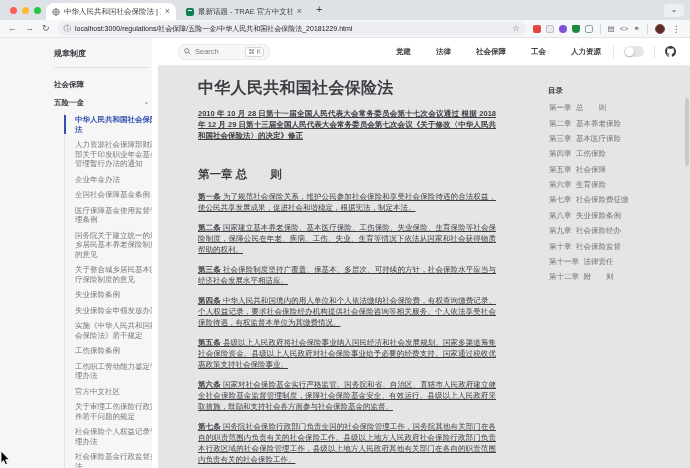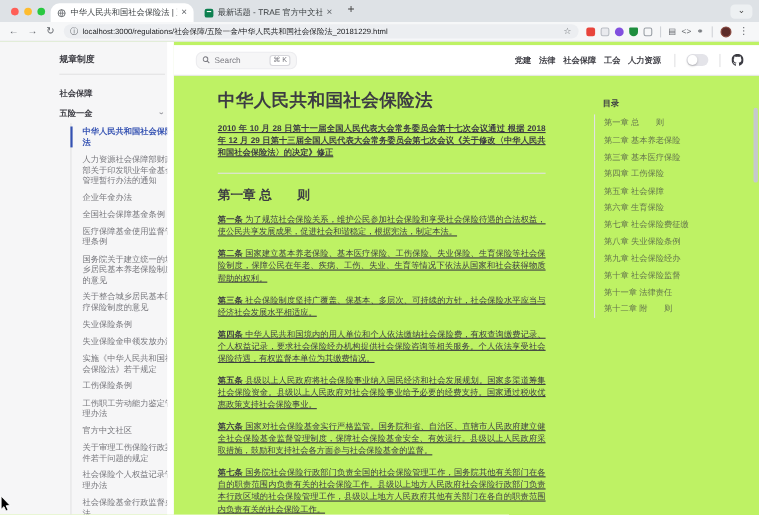--- a/index.html
+++ b/index.html
@@ -36,21 +36,21 @@
   .ext { width:8px; height:8px; border-radius:2px; }
   .ext-red { background:#e8453c; } .ext-doc { background:#e9eaee; border:1px solid #b9bdc4; }
   .ext-purple { background:#8250df; border-radius:50%; } .ext-shield { background:#1e8e3e; border-radius:1px 1px 4px 4px; }
   .ext-outline { background:transparent; border:1px solid #9aa0a6; }
   .chrome-sep { width:1px; height:10px; background:#d0d3d8; margin:0 2px; }
   .tool-glyph { font-size:7.5px; color:#5f6368; line-height:1; }
   .avatar { width:10px; height:10px; border-radius:50%; background:#5c2b29; border:1px solid #8a4a40; }
   .menu-dots { font-size:9px; color:#5f6368; margin:0 4px 0 2px; }
 
   
-  .page { position:absolute; top:38px; left:0; right:0; bottom:0; display:flex; background:#bef264;align-items:flex-end; }
+  .page { position:absolute; top:38px; left:0; right:0; bottom:0; display:flex; background:#e5e5e5; }
 
   
   .sidebar { width:158px; flex:none; background:#f6f6f7; height:100%; overflow:hidden; position:relative;
     padding:8px 0 0 54px; }
   .sidebar::after { content:""; position:absolute; top:0; right:0; width:6px; height:100%; background:#fff; }
   .side-title { font-size:8px; font-weight:bold; color:#3c3c43; padding:2px 0 8px; }
   .side-divider { border-top:1px solid #e2e2e3; margin:0 8px 8px 0; }
   .side-section { font-size:7.5px; font-weight:bold; color:#3c3c43; padding:4px 0 6px; }
   .side-group-head { display:flex; align-items:center; justify-content:space-between; padding:2px 10px 4px 0;
     font-size:7.5px; font-weight:bold; color:#3c3c43; }
@@ -64,38 +64,38 @@
 
   
   .main { flex:1; display:flex; flex-direction:column; min-width:0; }
   .navbar { height:28px; flex:none; display:flex; align-items:center; padding:0 14px 0 20px;
     border-bottom:1px solid rgba(60,60,67,.10); background:#fff; }
   .searchbox { display:flex; align-items:center; gap:4px; width:92px; height:16px; border-radius:6px;
     background:#f6f6f7; border:1px solid #ececef; padding:0 5px; color:#7b7b82; }
   .searchbox .s-label { font-size:7.5px; flex:1; }
   .kbd { font-size:6.5px; border:1px solid #d6d6db; background:#fff; border-radius:3px; padding:0 2px;
     color:#7b7b82; line-height:8px; }
-  .navlinks { margin-left:auto; display:flex; align-items:center; gap:7px; }
+  .navlinks { margin-left:auto; display:flex; align-items:center; gap:25px; }
   .navlink { font-size:7.5px; font-weight:bold; color:#3c3c43; cursor:pointer; white-space:nowrap; }
   .nav-sep { width:1px; height:12px; background:#e2e2e3; }
   .toggle { width:20px; height:11px; border-radius:6px; background:#e4e4e9; position:relative; cursor:pointer; }
   .toggle .knob { position:absolute; left:1px; top:1px; width:9px; height:9px; border-radius:50%; background:#fff;
     box-shadow:0 1px 2px rgba(0,0,0,.25); }
   .gh { width:11px; height:11px; fill:#3c3c43; }
 
   .content-row { flex:1; display:flex; overflow:hidden; }
   .article { width:372px; flex:none; padding:12px 34px 0 40px; overflow:hidden; }
   .art-title { font-size:16px; font-weight:bold; color:#3c3c43; letter-spacing:.3px; }
   .art-meta { margin-top:9px; font-size:8px; line-height:13px; color:rgba(60,60,67,.78); font-weight:bold; text-align:justify; }
   .art-hr { border:none; border-top:1px solid #e2e2e3; margin:13px 0 12px; }
   .art-h2 { font-size:11.5px; font-weight:bold; color:#3c3c43; margin-bottom:4px; }
   .article p { font-size:7.5px; line-height:11px; color:#3c3c43; margin-top:9px; text-align:justify;text-decoration:underline; }
   .article p b { font-weight:bold; }
 
-  .aside { flex:1; padding:20px 0 0 10px; overflow:hidden; }
+  .aside { flex:1; padding:20px 0 0 10px; overflow:hidden;font-family:Liberation Mono, monospace; }
   .toc-title { font-size:7.5px; font-weight:bold; color:#3c3c43; padding-left:8px; margin-bottom:5px; }
   .toc-list { list-style:none; border-left:1px solid #e2e2e3; padding-left:8px; }
   .toc-list li { font-size:7.5px; line-height:9px; color:rgba(60,60,67,.7); padding:3.2px 0; cursor:pointer; white-space:nowrap; }
 
   
   .win-scroll { position:absolute; right:1px; top:60px; width:4px; height:68px; border-radius:2px; background:#c6c9cd; }
   .cursor { position:absolute; left:0px; bottom:2px; width:11px; height:15px; }
 </style>
 </head>
 <body>

